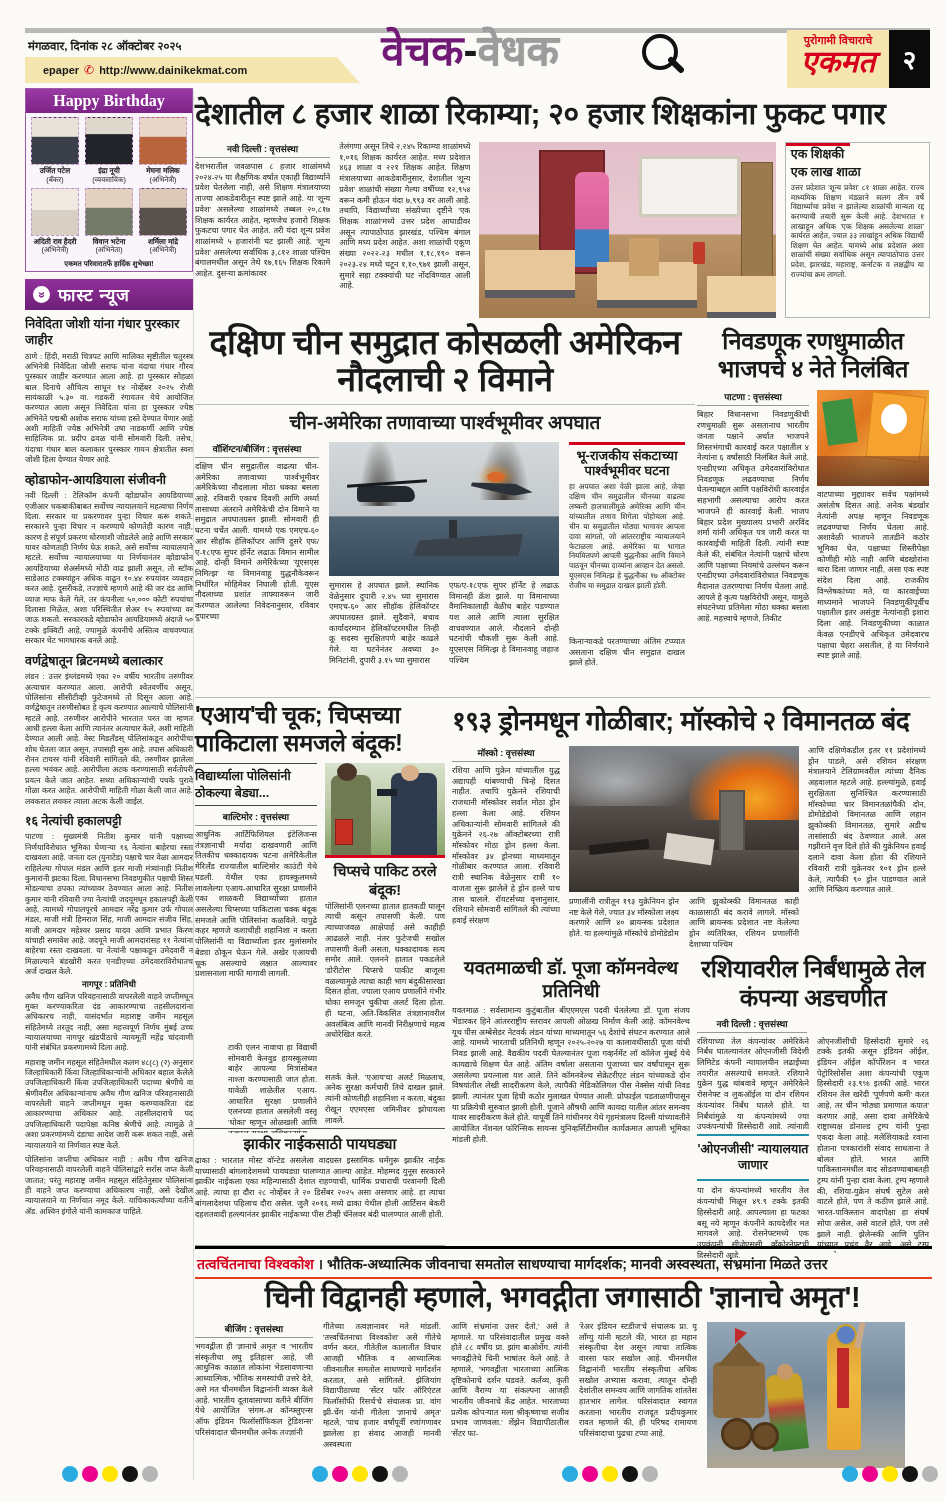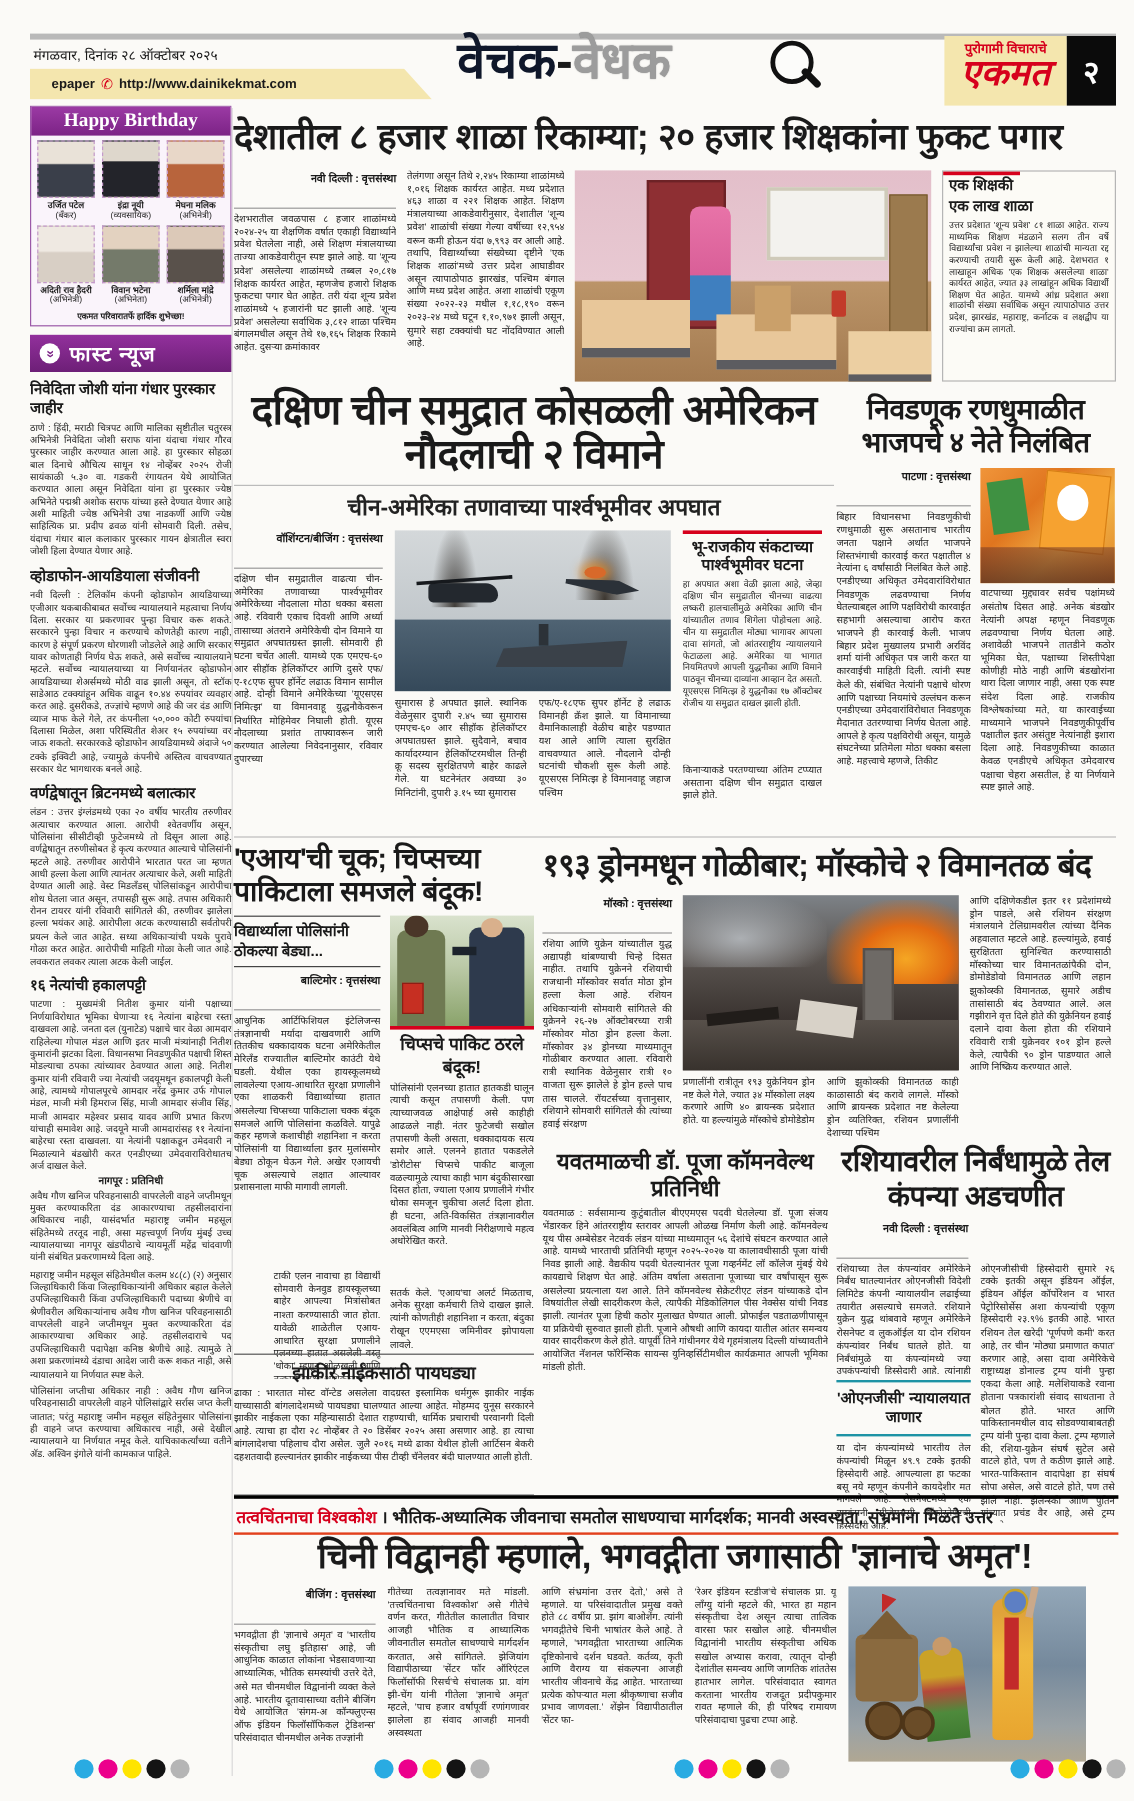--- a/index.html
+++ b/index.html
@@ -1,33 +1,33 @@
 <!DOCTYPE html>
 <html><head>
 <meta charset="utf-8">
 <style>
   html,body{margin:0;padding:0;background:#dedede;}
   .page{position:relative;width:945px;height:1501px;margin:0 auto;background:#fbfaf7;
         font-family:"Liberation Sans","DejaVu Sans",sans-serif;color:#1a1a1a;overflow:hidden;}
   .abs{position:absolute;}
   .body-txt{font-size:8px;line-height:1.34;text-align:justify;color:#222;overflow:hidden;}
-  .byline{font-weight:bold;font-size:9px;text-align:right;border-bottom:1px solid #999;
-          padding-bottom:18px;margin-bottom:4px;}
+  .byline{font-weight:bold;font-size:9px;text-align:center;border-bottom:1px solid #999;
+          padding-bottom:2px;margin-bottom:4px;}
   .photo{position:relative;overflow:hidden;}
   .photo div{position:absolute;}
   
   .top-rule{position:absolute;left:25px;top:28px;width:905px;height:5px;background:#b9b9b9;}
-  .date-line{position:absolute;left:28px;top:38px;font-size:11.5px;font-weight:normal;}
+  .date-line{position:absolute;left:28px;top:38px;font-size:11.5px;font-weight:bold;}
   .epaper-ribbon{position:absolute;left:25px;top:57px;width:335px;height:26px;background:#f4e6ae;
       clip-path:polygon(0 0,93% 0,100% 100%,0 100%);display:flex;align-items:center;gap:5px;
       padding-left:18px;box-sizing:border-box;font-size:11px;font-weight:bold;}
   .phone-ic{color:#d6001c;font-size:12px;}
   .center-title{position:absolute;left:300px;top:30px;width:340px;text-align:center;
       font-size:42px;font-weight:bold;line-height:1;}
-  .ct-red{color:#0f172a;}
+  .ct-red{color:#701a75;}
   .ct-gray{color:#9c9c9c;text-shadow:0 0 1px #777;}
   .mag{position:absolute;left:640px;top:32px;width:46px;height:56px;}
   .mag .lens{position:absolute;left:2px;top:2px;width:28px;height:28px;border:4px solid #111;
       border-radius:50%;background:rgba(255,255,255,.4);}
   .mag .handle{position:absolute;left:26px;top:30px;width:20px;height:6px;background:#111;
       transform:rotate(45deg);border-radius:3px;}
   .brand-box{position:absolute;left:787px;top:30px;width:102px;height:58px;background:#f4e6ae;
       text-align:center;padding-top:2px;box-sizing:border-box;}
   .brand-tag{color:#d6001c;font-weight:bold;font-size:11px;}
   .brand-name{color:#d6001c;font-weight:bold;font-size:30px;line-height:1;font-family:"Liberation Serif","DejaVu Serif",serif;font-style:italic;}

